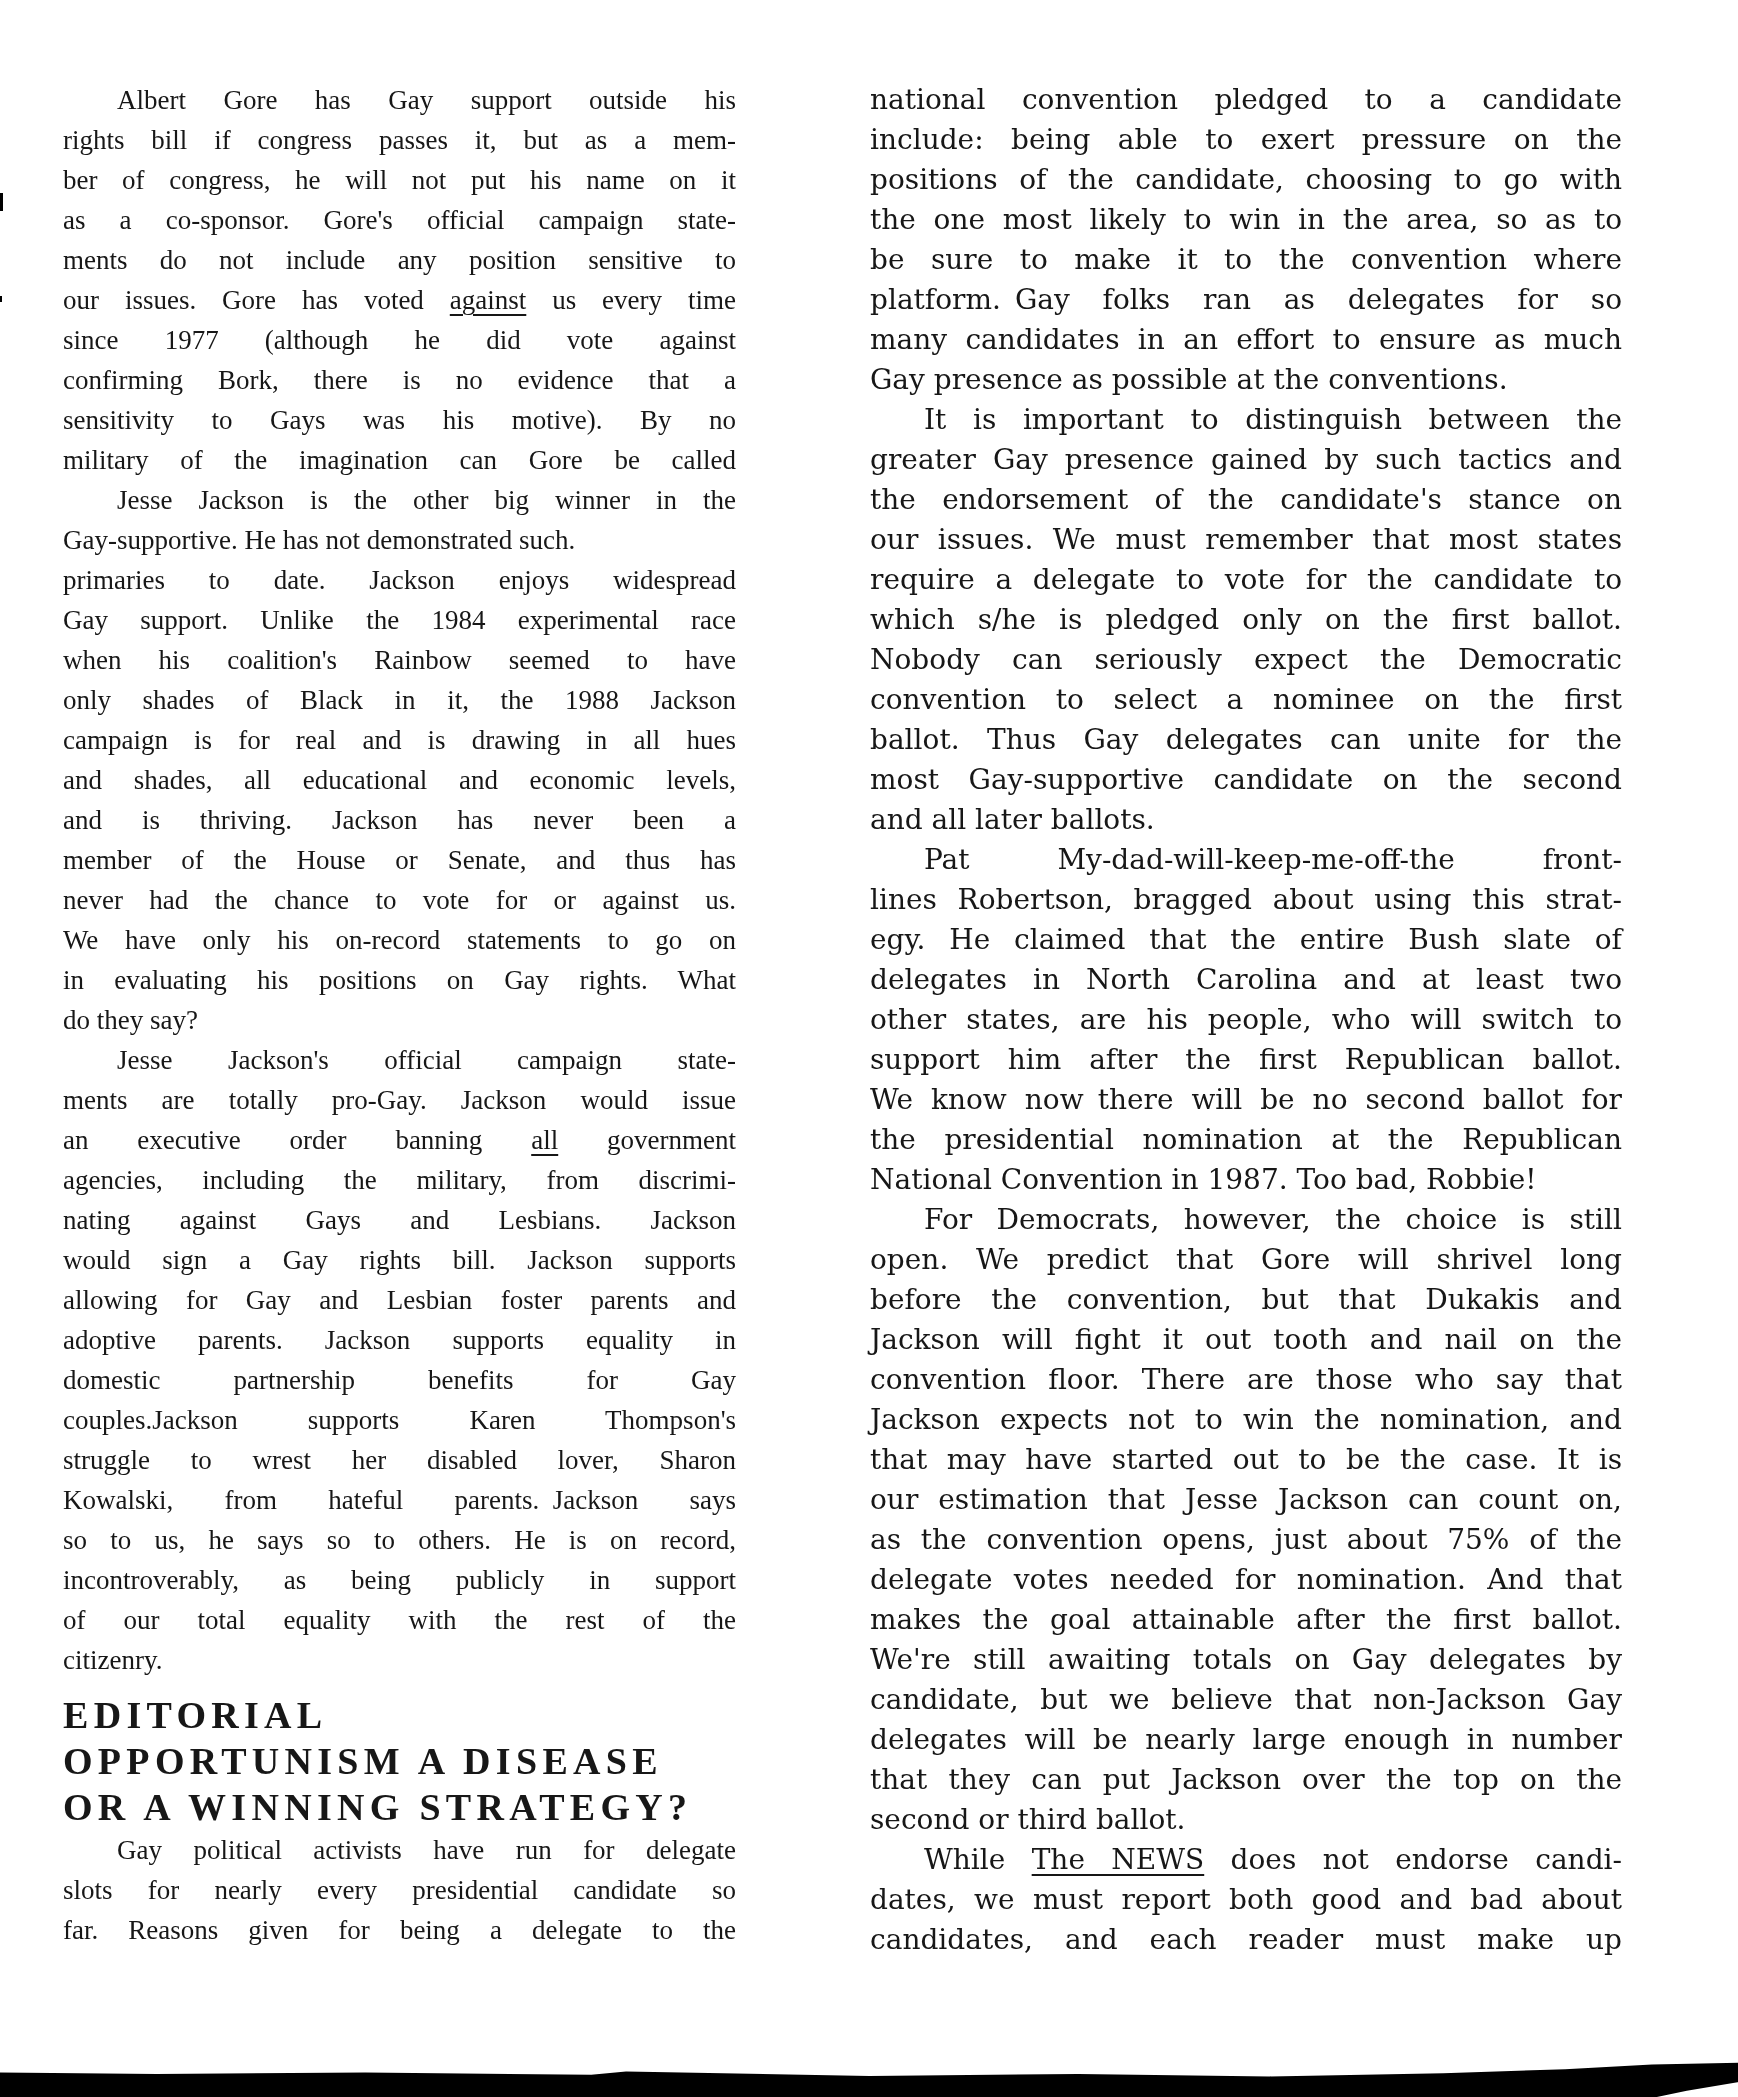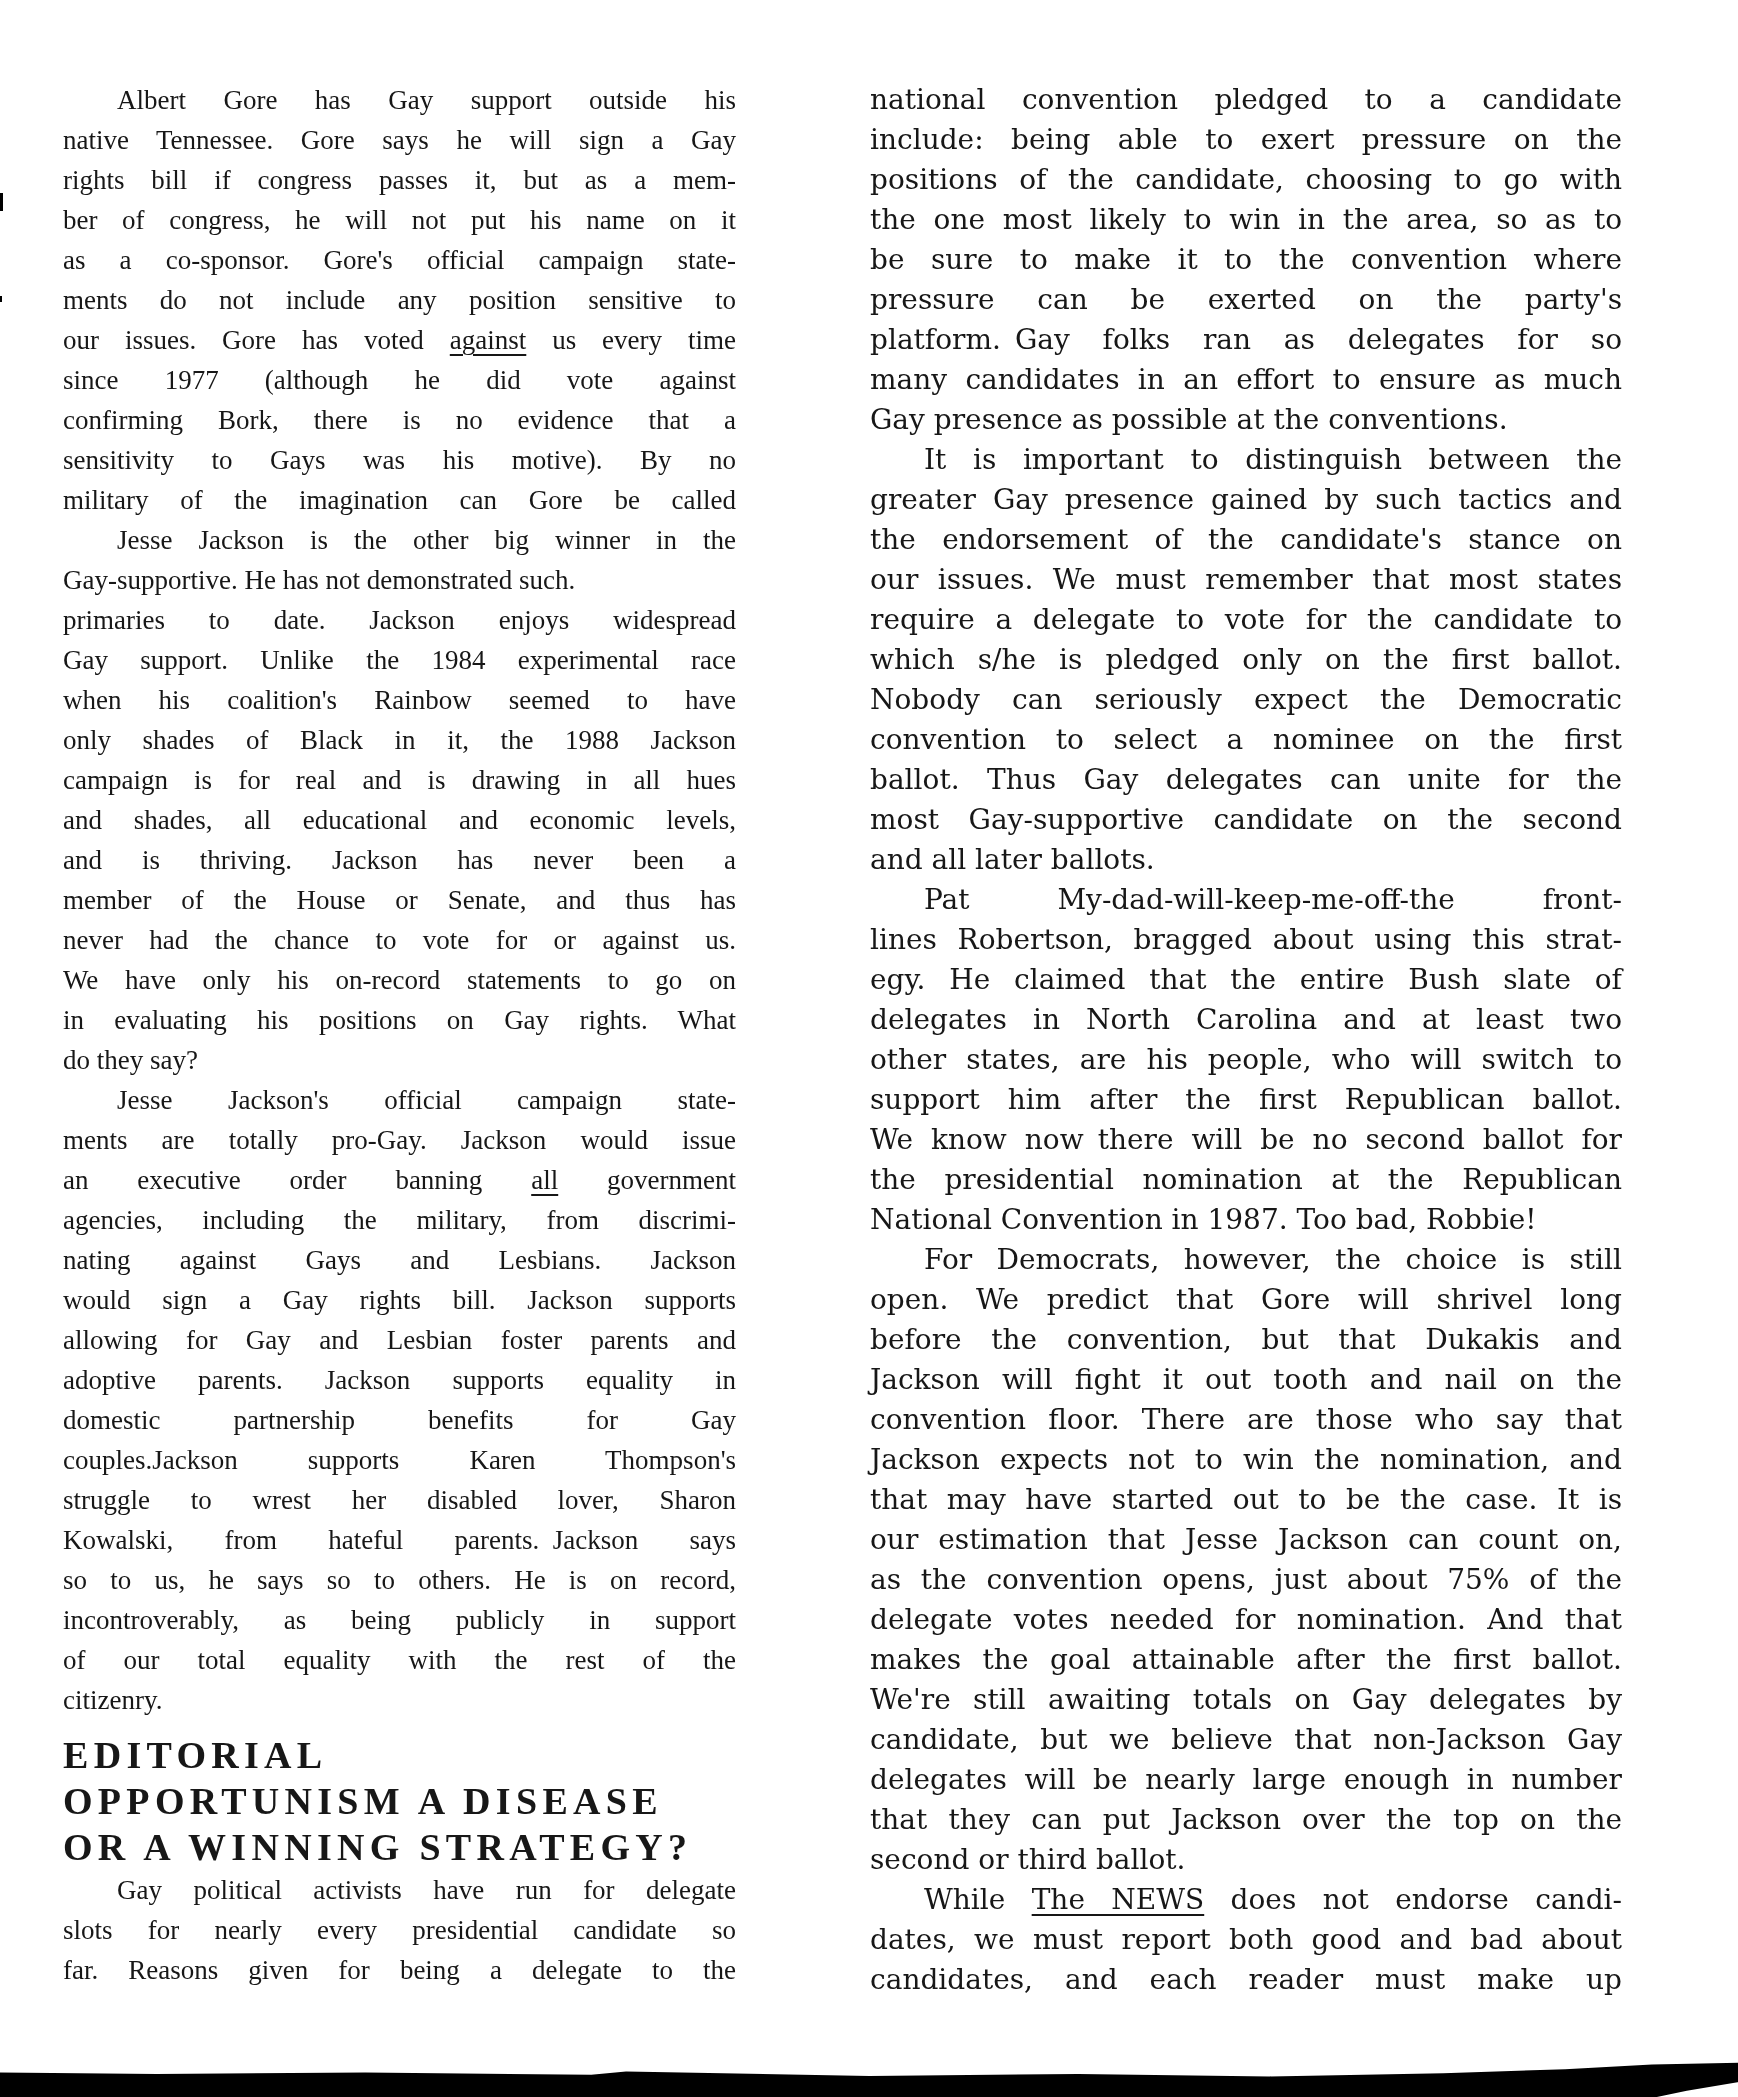--- a/index.html
+++ b/index.html
@@ -32,21 +32,20 @@
   .edge-mark{position:absolute;background:#000;}
   .edge-mark.m1{left:0;top:193px;width:3.4px;height:18.4px;}
   .edge-mark.m2{left:0;top:296px;width:2.4px;height:5.8px;}
 </style>
 </head>
 <body>
 
 <div class="col col-left">
   <div>
       <div class="line ind"><span>Albert Gore has Gay support outside his</span></div>
-      <div class="line"><span>native Tennessee. Gore says he will sign a Gay</span></div>
       <div class="line"><span>rights bill if congress passes it, but as a mem-</span></div>
       <div class="line"><span>ber of congress, he will not put his name on it</span></div>
       <div class="line"><span>as a co-sponsor. Gore's official campaign state-</span></div>
       <div class="line"><span>ments do not include any position sensitive to</span></div>
       <div class="line"><span>our issues. Gore has voted </span><span class="u">against</span><span> us every time</span></div>
       <div class="line"><span>since 1977 (although he did vote against</span></div>
       <div class="line"><span>confirming Bork, there is no evidence that a</span></div>
       <div class="line"><span>sensitivity to Gays was his motive). By no</span></div>
       <div class="line"><span>military of the imagination can Gore be called</span></div>
       <div class="line ind"><span>Jesse Jackson is the other big winner in the</span></div>
@@ -92,21 +91,20 @@
     </div>
 </div>
 
 <div class="col col-right">
   <div>
       <div class="line"><span>national convention pledged to a candidate</span></div>
       <div class="line"><span>include: being able to exert pressure on the</span></div>
       <div class="line"><span>positions of the candidate, choosing to go with</span></div>
       <div class="line"><span>the one most likely to win in the area, so as to</span></div>
       <div class="line"><span>be sure to make it to the convention where</span></div>
-      <div class="line"><span>pressure can be exerted on the party's</span></div>
       <div class="line"><span>platform. Gay folks ran as delegates for so</span></div>
       <div class="line"><span>many candidates in an effort to ensure as much</span></div>
       <div class="line end"><span>Gay presence as possible at the conventions.</span></div>
       <div class="line ind"><span>It is important to distinguish between the</span></div>
       <div class="line"><span>greater Gay presence gained by such tactics and</span></div>
       <div class="line"><span>the endorsement of the candidate's stance on</span></div>
       <div class="line"><span>our issues. We must remember that most states</span></div>
       <div class="line"><span>require a delegate to vote for the candidate to</span></div>
       <div class="line"><span>which s/he is pledged only on the first ballot.</span></div>
       <div class="line"><span>Nobody can seriously expect the Democratic</span></div>

